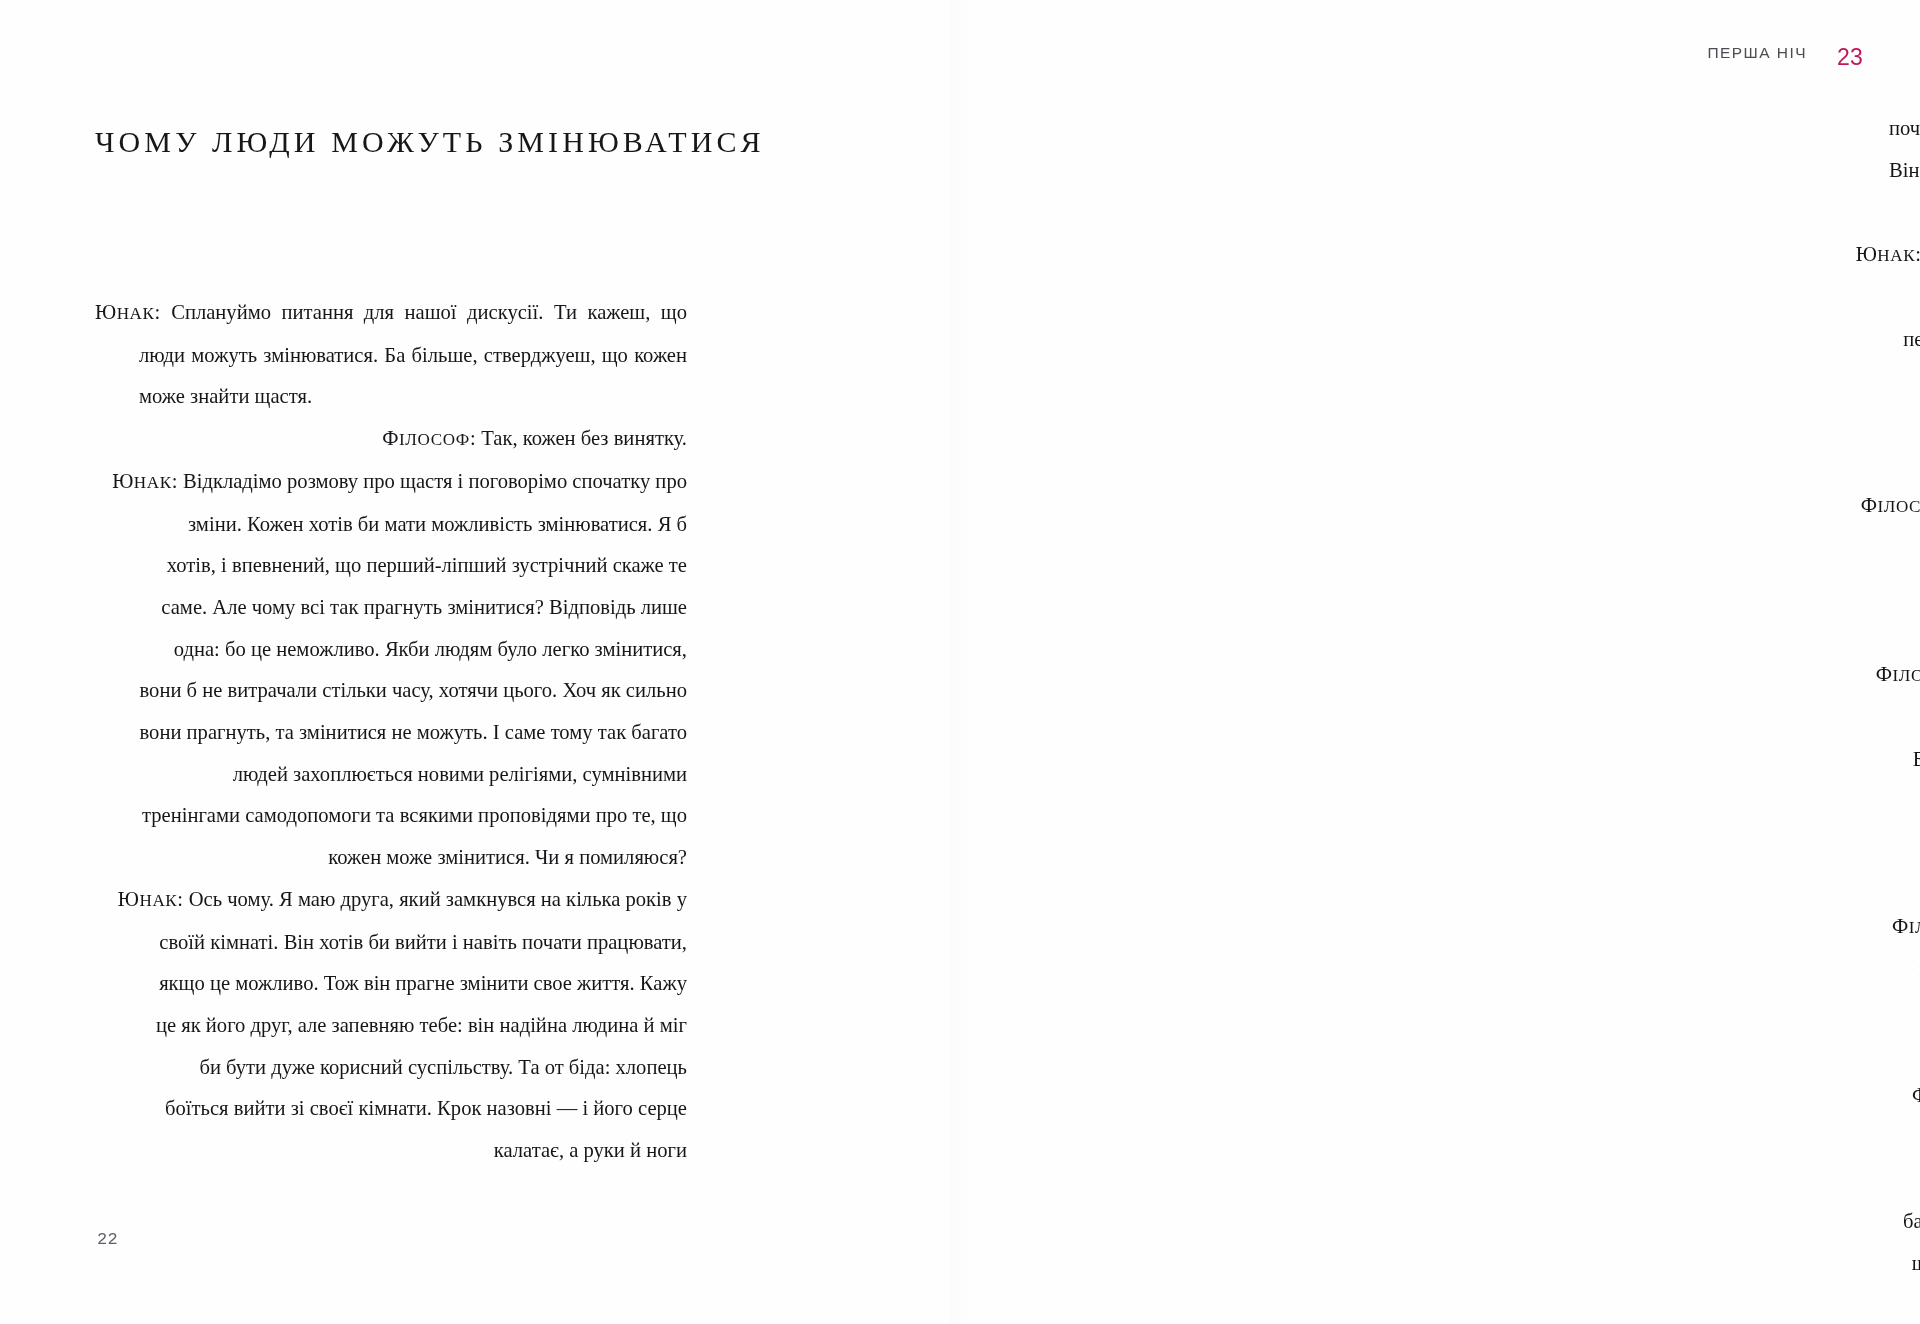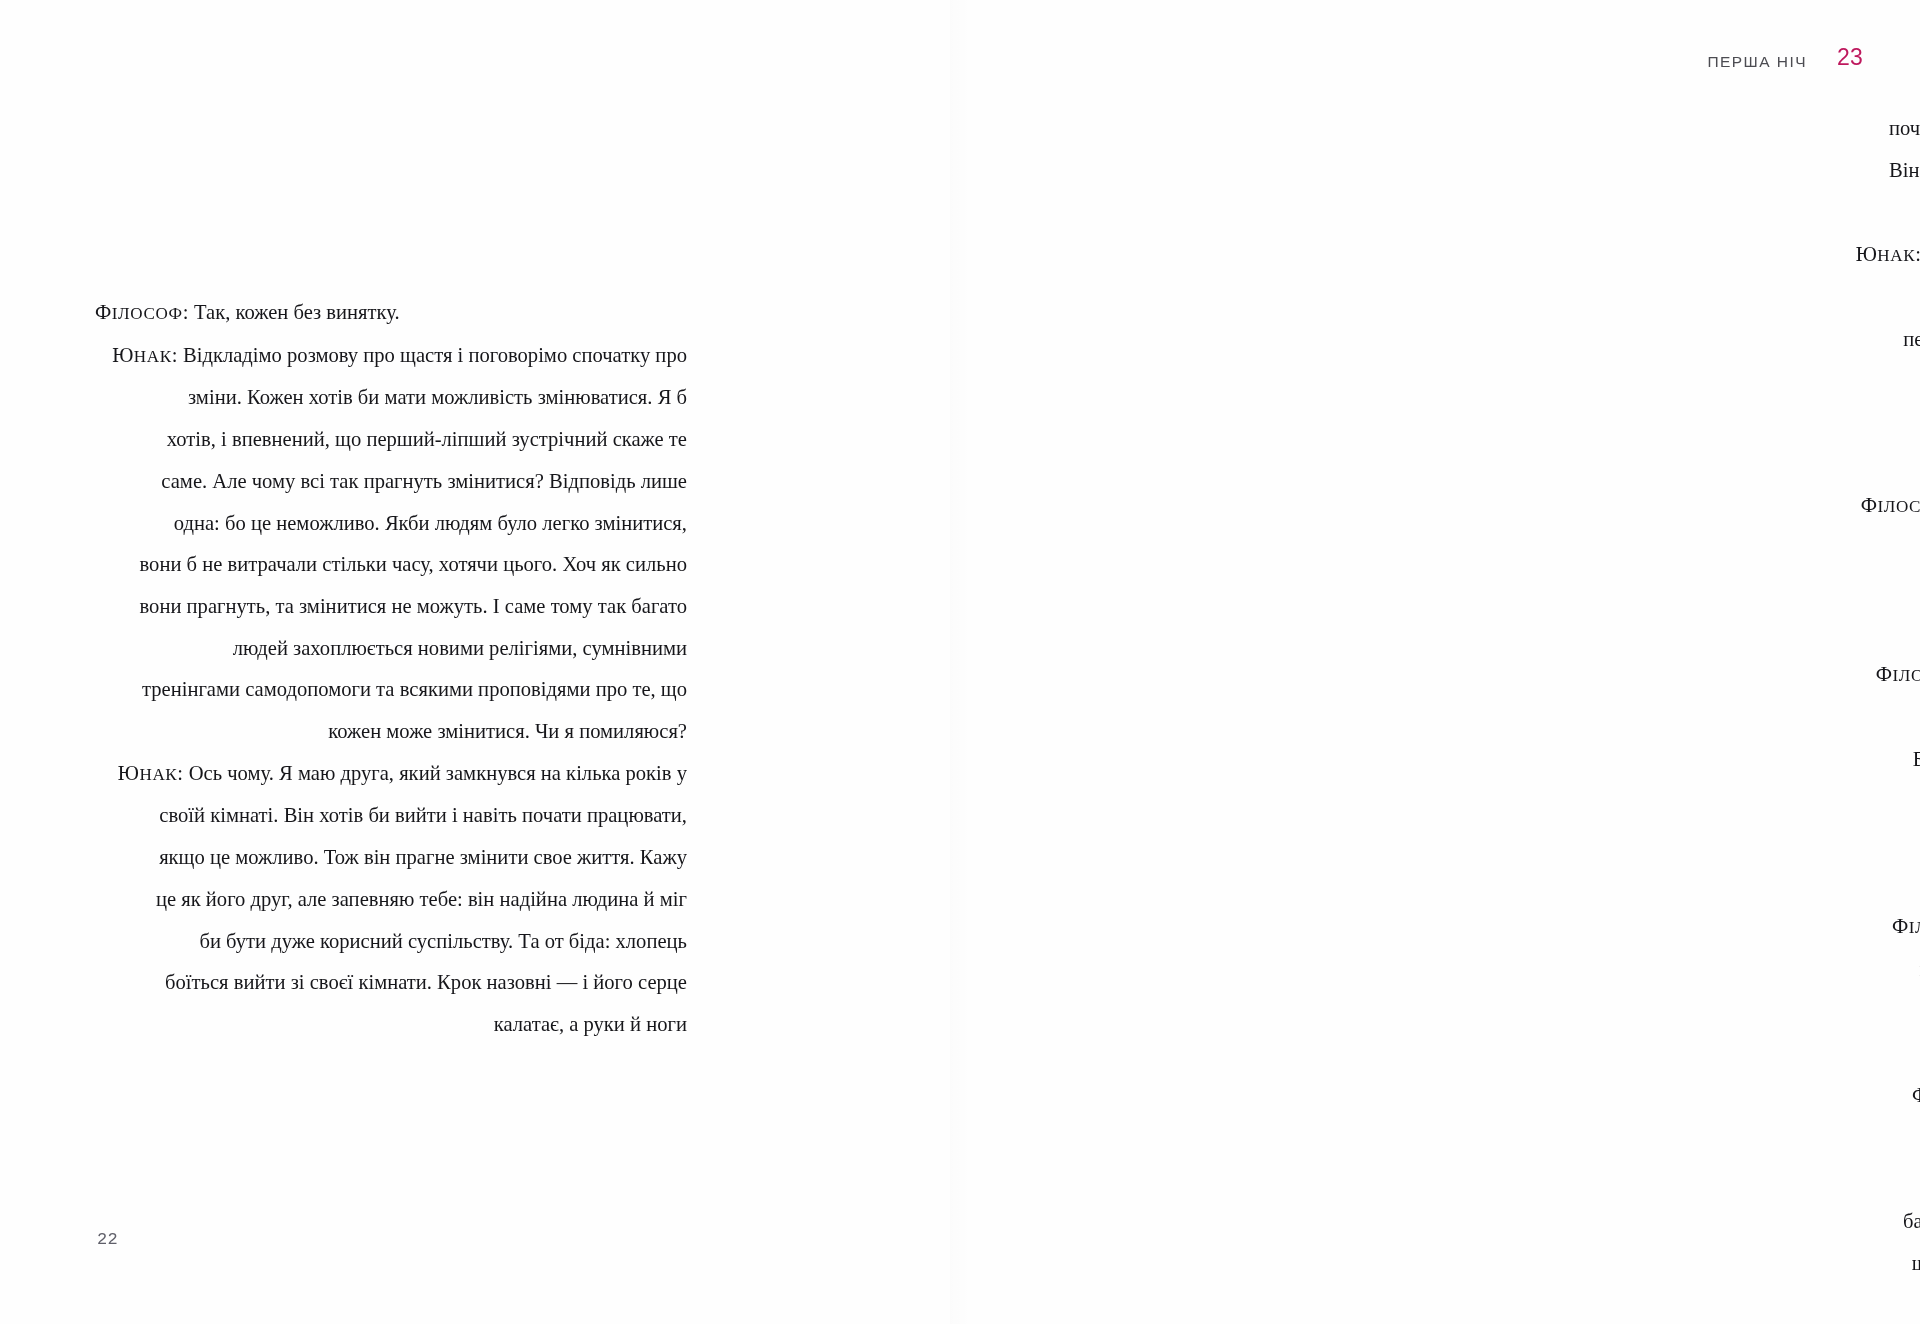--- a/index.html
+++ b/index.html
@@ -31,21 +31,21 @@
   }
   .page.verso { padding: 0 0 0 0; }
   .page.recto { padding: 0 0 0 0; }
 
   
   .running-head {
     position: absolute;
     top: 44px;
     right: 57px;
     display: flex;
-    align-items: flex-end;
+    align-items: flex-start;
     gap: 30px;
     font-family: "Liberation Sans", "DejaVu Sans", sans-serif;
     font-size: 15.5px;
     letter-spacing: 1.45px;
     color: #4c4c52;
     white-space: nowrap;
   }
   .running-head .folio {
     font-size: 23px;
     letter-spacing: 0.2px;
@@ -133,23 +133,25 @@
     background: linear-gradient(to right, rgba(0,0,0,0.010), rgba(0,0,0,0.0));
   }
 </style>
 </head>
 <body>
 
 <div class="spread">
 
   <div class="page verso">
 
+    <h1 class="chapter-title">ЧОМУ ЛЮДИ МОЖУТЬ ЗМІНЮВАТИСЯ</h1>
 
     <div class="textblock left">
 
+    <p class="speech"><span class="speaker"><span class="cap">Ю</span><span class="sc">Н</span><span class="sc">А</span><span class="sc">К</span><span class="cap">:</span></span> <span>Сплануймо питання для нашої дискусії. Ти кажеш, що люди можуть змінюватися. Ба більше, стверджуеш, що кожен може знайти щастя.</span></p>
         <p class="speech"><span class="speaker"><span class="cap">Ф</span><span class="sc">І</span><span class="sc">Л</span><span class="sc">О</span><span class="sc">С</span><span class="sc">О</span><span class="sc">Ф</span><span class="cap">:</span></span> <span>Так, кожен без винятку.</span></p>
         <p class="speech"><span class="speaker"><span class="cap">Ю</span><span class="sc">Н</span><span class="sc">А</span><span class="sc">К</span><span class="cap">:</span></span> <span>Відкладімо розмову про щастя і поговорімо спочатку про зміни. Кожен хотів би мати можливість змінюватися. Я б хотів, і впевнений, що перший-ліпший зустрічний скаже те саме. Але чому всі так прагнуть змінитися? Відповідь лише одна: бо це неможливо. Якби людям було легко змінитися, вони б не витрачали стільки часу, хотячи цього. Хоч як сильно вони прагнуть, та змінитися не можуть. І саме тому так багато людей захоплюється новими релігіями, сумнівними тренінгами самодопомоги та всякими проповідями про те, що кожен може змінитися. Чи я помиляюся?</span></p>
         <p class="speech last-flush"><span class="speaker"><span class="cap">Ю</span><span class="sc">Н</span><span class="sc">А</span><span class="sc">К</span><span class="cap">:</span></span> <span>Ось чому. Я маю друга, який замкнувся на кілька років у своїй кімнаті. Він хотів би вийти і навіть почати працювати, якщо це можливо. Тож він прагне змінити свое життя. Кажу це як його друг, але запевняю тебе: він надійна людина й міг би бути дуже корисний суспільству. Та от біда: хлопець боїться вийти зі своєї кімнати. Крок назовні — і його серце калатає, а руки й ноги</span></p>
       </div>
 
     <div class="folio-bottom">22</div>
   </div>
 
   <div class="page recto">
 

